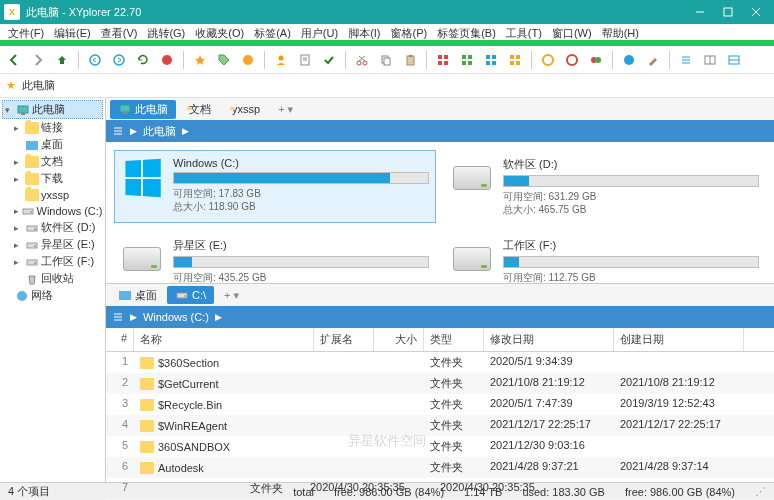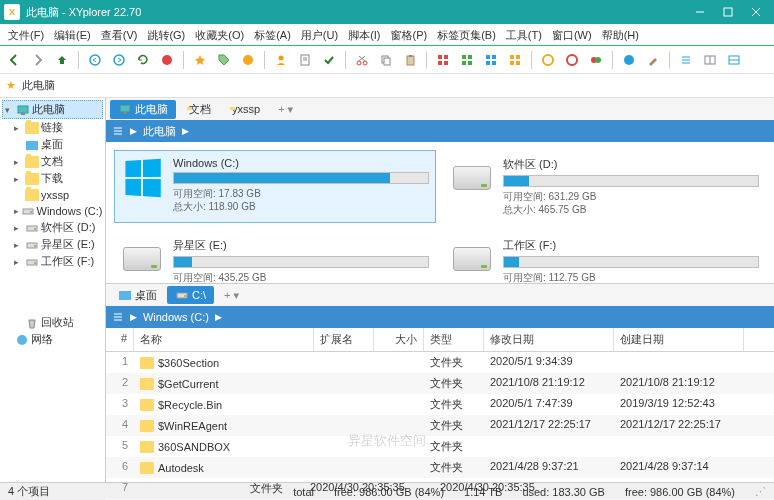--- a/index.html
+++ b/index.html
@@ -3,21 +3,21 @@
 <meta charset="utf-8">
 <style>
 *{margin:0;padding:0;box-sizing:border-box;font-family:"Microsoft YaHei","Segoe UI",Tahoma,sans-serif;font-size:11px;-webkit-font-smoothing:antialiased}
 body{width:774px;height:500px;overflow:hidden;background:#fff;color:#333}
 .titlebar{height:24px;background:#1aa3a0;display:flex;align-items:center;color:#fff;padding:0 4px}
 .titlebar .logo{width:16px;height:16px;background:#fff;border-radius:2px;display:flex;align-items:center;justify-content:center;font-weight:bold;color:#f5a623;font-size:9px;margin-right:6px}
 .titlebar .title{flex:1}
 .win-btns{display:flex;gap:0}
 .win-btns span{width:28px;height:24px;display:flex;align-items:center;justify-content:center;cursor:pointer}
 .win-btns svg{width:10px;height:10px;stroke:#fff;stroke-width:1;fill:none}
-.menubar{height:22px;background:#fff;display:flex;align-items:flex-end;padding:0 4px;gap:2px;border-bottom:1px solid #22c55e}
+.menubar{height:22px;background:#fff;display:flex;align-items:flex-start;padding:0 4px;gap:2px;border-bottom:6px solid #22c55e}
 .menubar span{padding:2px 4px;cursor:pointer}
 .toolbar{height:28px;background:#fff;display:flex;align-items:center;padding:2px 4px;gap:4px;border-bottom:1px solid #e0e0e0;overflow:hidden}
 .tb-ico{width:20px;height:20px;display:flex;align-items:center;justify-content:center;cursor:pointer;border-radius:2px}
 .tb-sep{width:1px;height:18px;background:#ccc;margin:0 2px}
 .addrbar{height:24px;background:#fff;display:flex;align-items:center;padding:2px 6px;gap:6px;border-bottom:1px solid #e0e0e0}
 .addrbar .star{color:#f5a623}
 .main{display:flex;height:calc(500px - 24px - 22px - 28px - 24px - 18px)}
 .tree{width:106px;background:#fff;border-right:1px solid #ccc;overflow:auto;padding:2px}
 .tree-item{display:flex;align-items:center;padding:1px 2px;gap:2px;cursor:pointer;white-space:nowrap}
 .tree-item.sel{background:#cce8ff;border:1px dotted #5c9fcf}
@@ -377,21 +377,21 @@
       <div class="tree-item" style="padding-left: 12px;">
         <span class="tw">▸</span>
         <span class="ico">
           <svg width="14" height="14">
             <rect x="2" y="5" width="10" height="5" fill="#ddd" stroke="#999"></rect>
             <circle cx="10" cy="8" r="1" fill="#7b4"></circle>
           </svg>
         </span>
         <span>工作区 (F:)</span>
       </div>
-      <div class="tree-item" style="padding-left: 12px; margin-top: 44px;">
+      <div class="tree-item" style="padding-left: 12px;">
         <span class="tw"></span>
         <span class="ico">
           <svg width="14" height="14">
             <path d="M4 4 L5 12 L9 12 L10 4 Z" fill="#ccc" stroke="#888"></path>
           </svg>
         </span>
         <span>回收站</span>
       </div>
       <div class="tree-item" style="padding-left: 2px;">
         <span class="tw"></span>
@@ -578,20 +578,21 @@
               <span class="col-type">文件夹</span>
               <span class="col-mod">2021/12/17 22:25:17</span>
               <span class="col-cre">2021/12/17 22:25:17</span>
             </div>
             <div class="fl-row">
               <span class="col-n">5</span>
               <span class="col-name"><span class="folder-ico"></span>360SANDBOX</span>
               <span class="col-ext"></span>
               <span class="col-size"></span>
               <span class="col-type">文件夹</span>
+              <span class="col-mod">2021/12/30 9:03:16</span>
             </div>
             <div class="fl-row">
               <span class="col-n">6</span>
               <span class="col-name"><span class="folder-ico"></span>Autodesk</span>
               <span class="col-ext"></span>
               <span class="col-size"></span>
               <span class="col-type">文件夹</span>
               <span class="col-mod">2021/4/28 9:37:21</span>
               <span class="col-cre">2021/4/28 9:37:14</span>
             </div>

